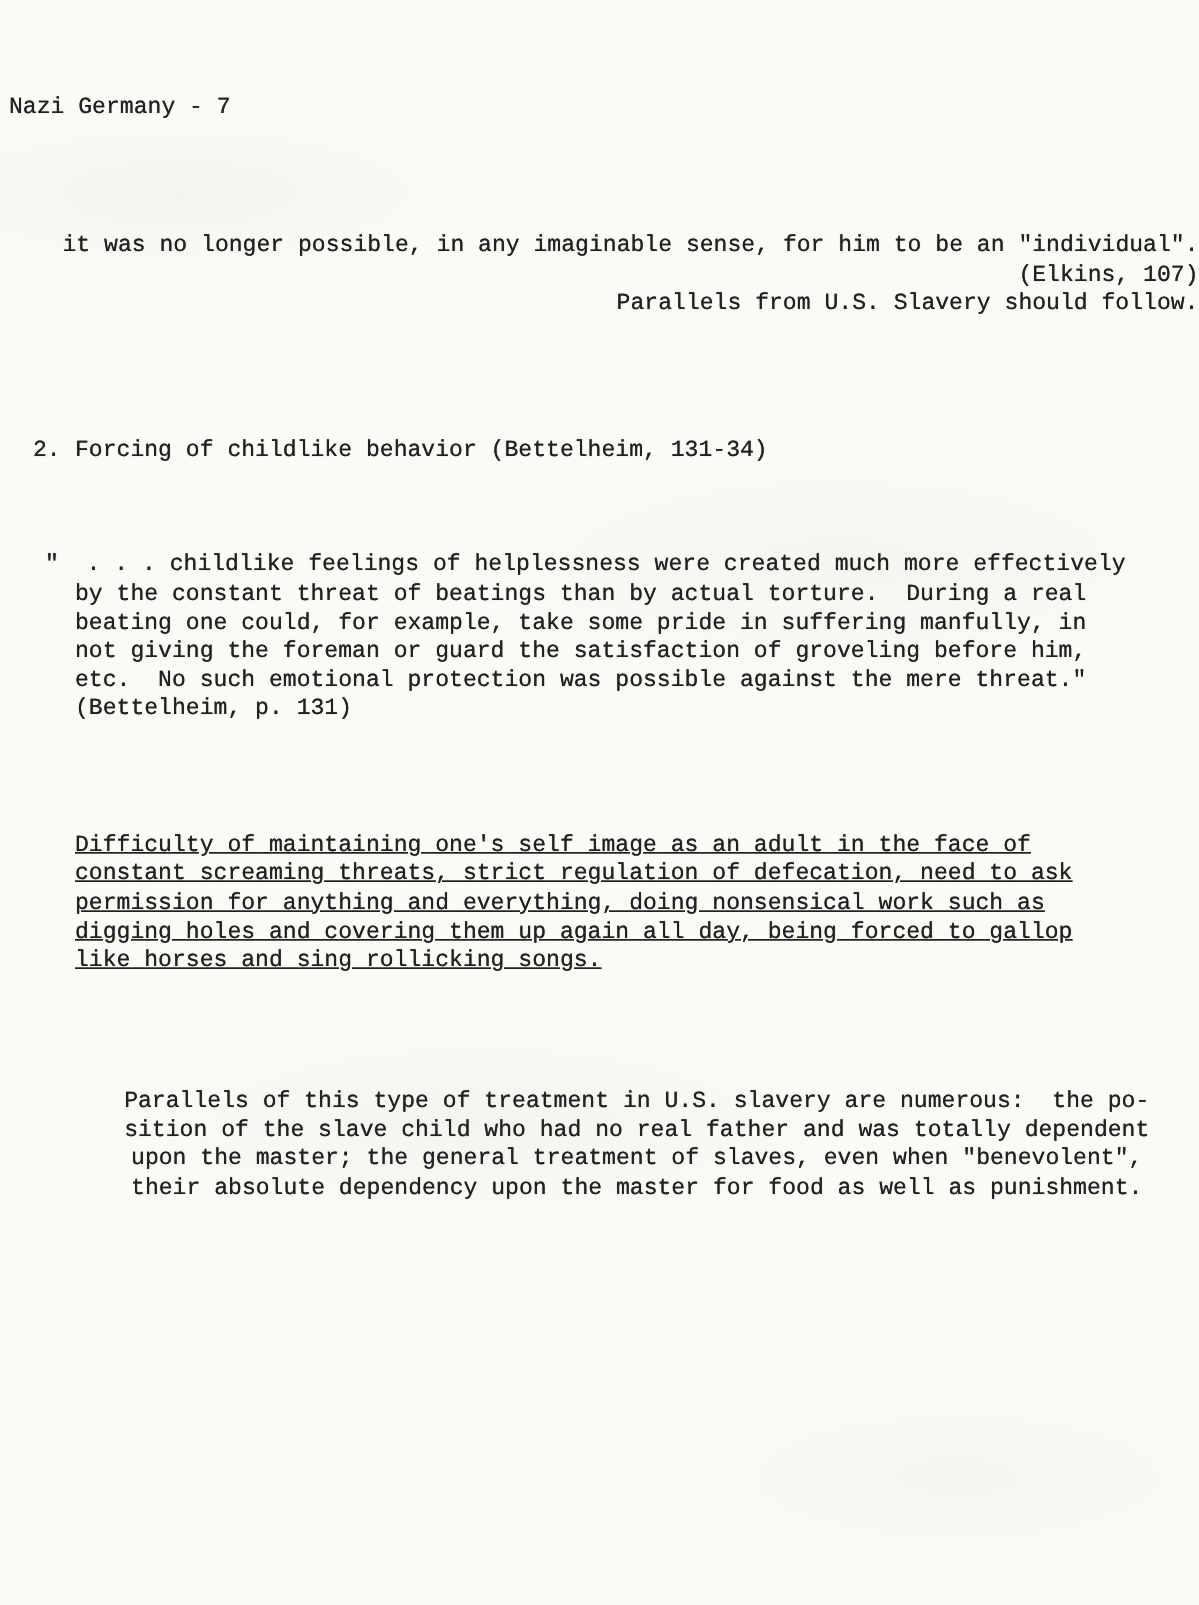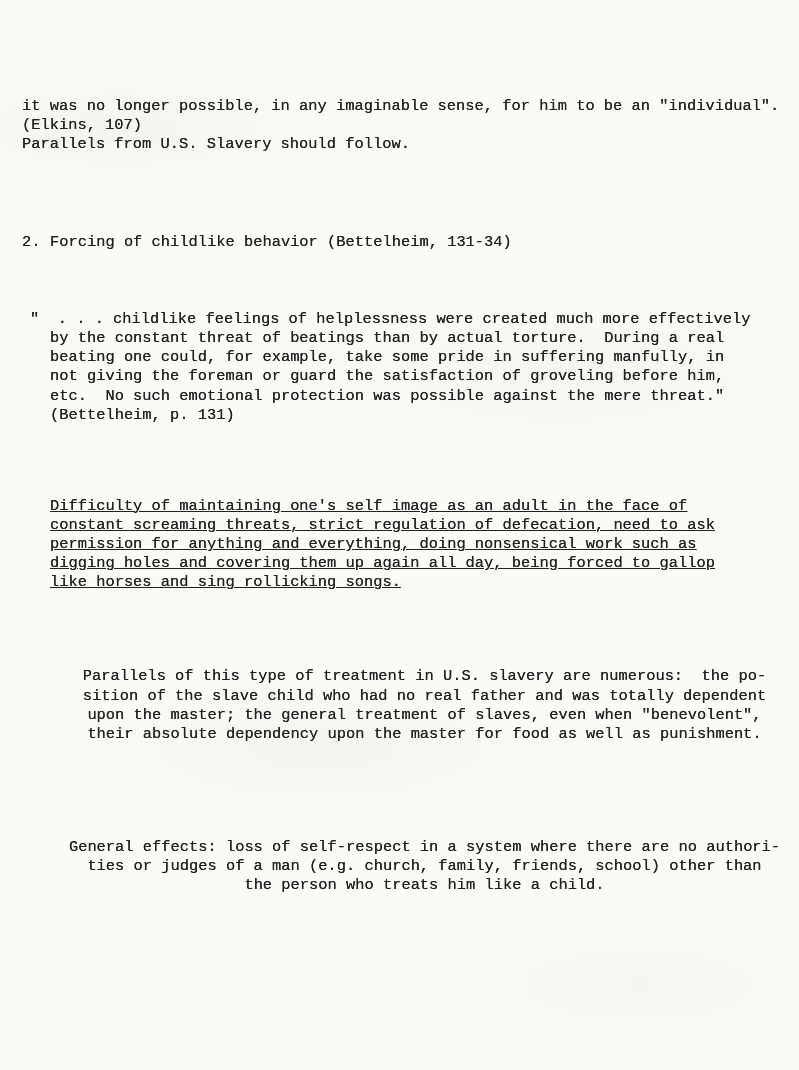--- a/index.html
+++ b/index.html
@@ -21,37 +21,38 @@
     line-height: 19.2px;
     color: #212121;
     text-shadow: 0 0 0.45px rgba(25,25,25,0.85);
   }
   .doc {
     padding-top: 4px;
     white-space: pre;
   }
   .blk { white-space: pre; }
   .header   { margin-left: 6px; }
-  .p-body   { margin-left: 22px; margin-top: 16px; }
+  .p-body   { margin-left: 22px; margin-top: 16px; text-align: right; }
   .p-main   { margin-left: 50px; }
   .quote-hang { margin-left: 50px; text-indent: -20px; margin-top: 0; }
   .item { display: flex; }
   .marker { flex: none; white-space: pre; }
   .item-num    { margin-left: 22px; }
   .item-num    > .marker { width: 28px; }
   .text { white-space: pre; }
   .mt-item2 { margin-top: 21px; }
   .mt-diff  { margin-top: 14px; text-decoration: underline; }
   .mt-17    { margin-top: 17px; text-align: center; }
 </style>
 </head>
 <body>
 
 <div class="doc">
 
+  <div class="blk header">Nazi Germany - 7</div>
 
   <div class="blk p-body">it was no longer possible, in any imaginable sense, for him to be an "individual".
 (Elkins, 107)
 Parallels from U.S. Slavery should follow.</div>
 
   <div class="item item-num mt-item2">
     <span class="marker">2.</span>
     <div class="text">Forcing of childlike behavior (Bettelheim, 131-34)</div>
   </div>
 
@@ -67,23 +68,20 @@
 permission for anything and everything, doing nonsensical work such as
 digging holes and covering them up again all day, being forced to gallop
 like horses and sing rollicking songs.</div>
 
   <div class="blk p-main mt-17">Parallels of this type of treatment in U.S. slavery are numerous:  the po-
 sition of the slave child who had no real father and was totally dependent
 upon the master; the general treatment of slaves, even when "benevolent",
 their absolute dependency upon the master for food as well as punishment.</div>
 
 
-  <div class="blk p-main mt-17">General effects: loss of self-respect in a system where there are no authori-
-ties or judges of a man (e.g. church, family, friends, school) other than
-the person who treats him like a child.</div>
 
   
 
   
 
   
 
   
 
   

